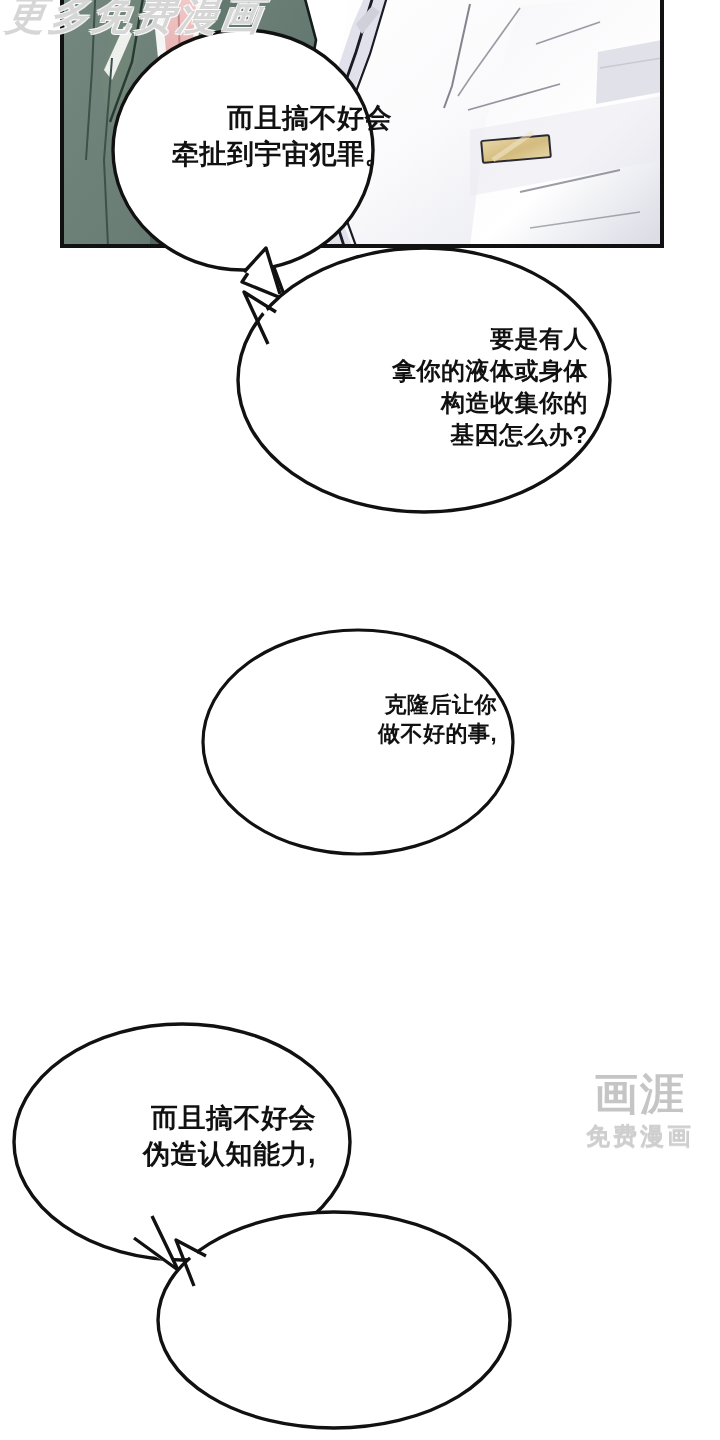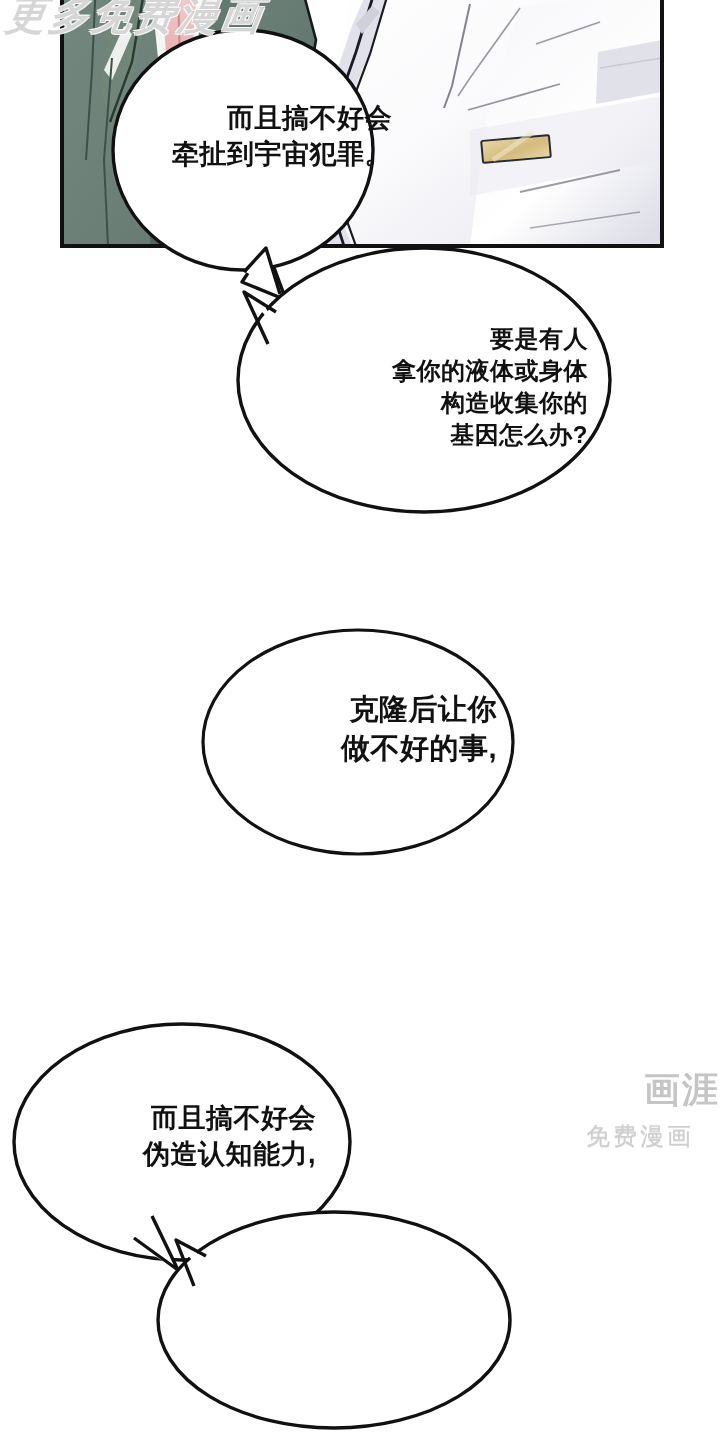--- a/index.html
+++ b/index.html
@@ -34,21 +34,21 @@
     color: #111111;
     font-weight: 700;
     line-height: 1.34;
     letter-spacing: 0.5px;
     white-space: pre-line;
     font-family: "Liberation Sans", "DejaVu Sans", sans-serif;
     -webkit-font-smoothing: antialiased;
   }
   #txt-1 { left: 92px;  top: 100px;  width: 300px; font-size: 27px; }
   #txt-2 { left: 268px; top: 286px;  width: 320px; font-size: 24px; margin-top: 37px; }
-  #txt-3 { left: 222px; top: 690px;  width: 275px; font-size: 29px; }
+  #txt-3 { left: 222px; top: 690px;  width: 275px; font-size: 22px; }
   #txt-4 { left: 48px;  top: 1100px; width: 268px; font-size: 27px; }
   #txt-5 { left: 190px; top: 1270px; width: 290px; font-size: 27px; }
 
   
   #wm-top {
     position: absolute;
     left: 6px;
     top: -12px;
     font-size: 40px;
     font-weight: 700;
@@ -66,34 +66,33 @@
   }
   #wm-brand {
     position: absolute;
     left: 560px;
     top: 1072px;
     width: 160px;
     text-align: center;
   }
   #wm-brand .wm-logo {
     display: block;
-    font-size: 36px;
+    font-size: 44px;
     font-weight: 700;
     line-height: 1;
     color: rgba(150,150,150,0.55);
     letter-spacing: 2px;
     text-shadow: 0 0 4px rgba(255,255,255,0.9);
     font-family: "Liberation Sans", "DejaVu Sans", sans-serif;
-    text-align: right;
   }
   #wm-brand .wm-sub {
     display: block;
-    margin-top: 16px;
+    margin-top: 8px;
     font-size: 24px;
-    font-weight: 400;
+    font-weight: 700;
     line-height: 1;
     color: rgba(205,205,205,0.95);
     letter-spacing: 3px;
     text-shadow:
        0 1px 0 rgba(150,150,150,0.35),
        0 0 3px rgba(255,255,255,0.9);
     font-family: "Liberation Sans", "DejaVu Sans", sans-serif;
   }
 </style>
 </head>

